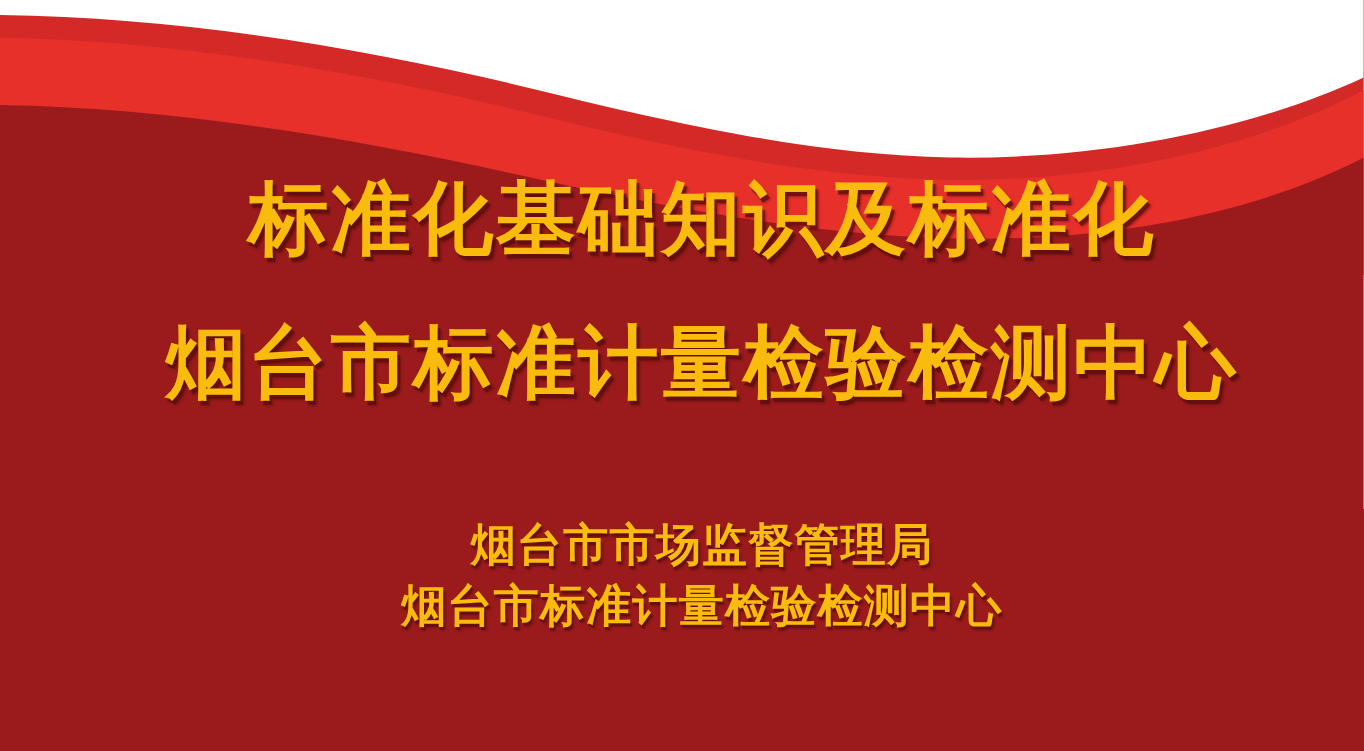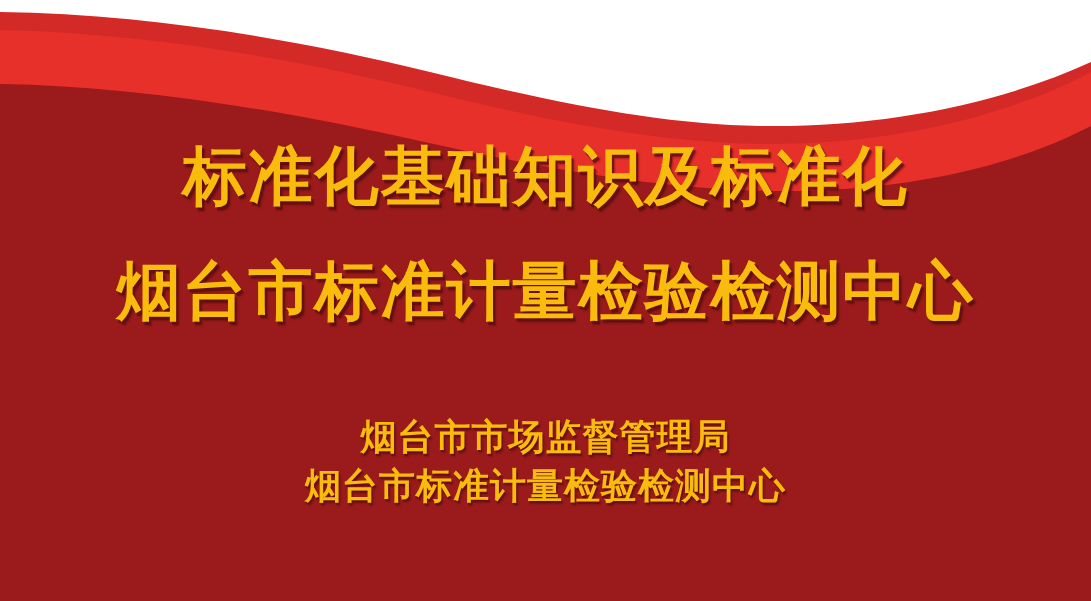--- a/index.html
+++ b/index.html
@@ -27,21 +27,21 @@
     left: 0;
     top: 0;
     width: 1091px;
     height: 220px;
     display: block;
   }
 
   
   .content {
     position: absolute;
-    left: 0;
+    left: 16px;
     top: 0;
     width: 932px;
     height: 601px;
     z-index: 5;
   }
 
   .title-group {
     position: absolute;
     left: 0;
     top: 118px;

